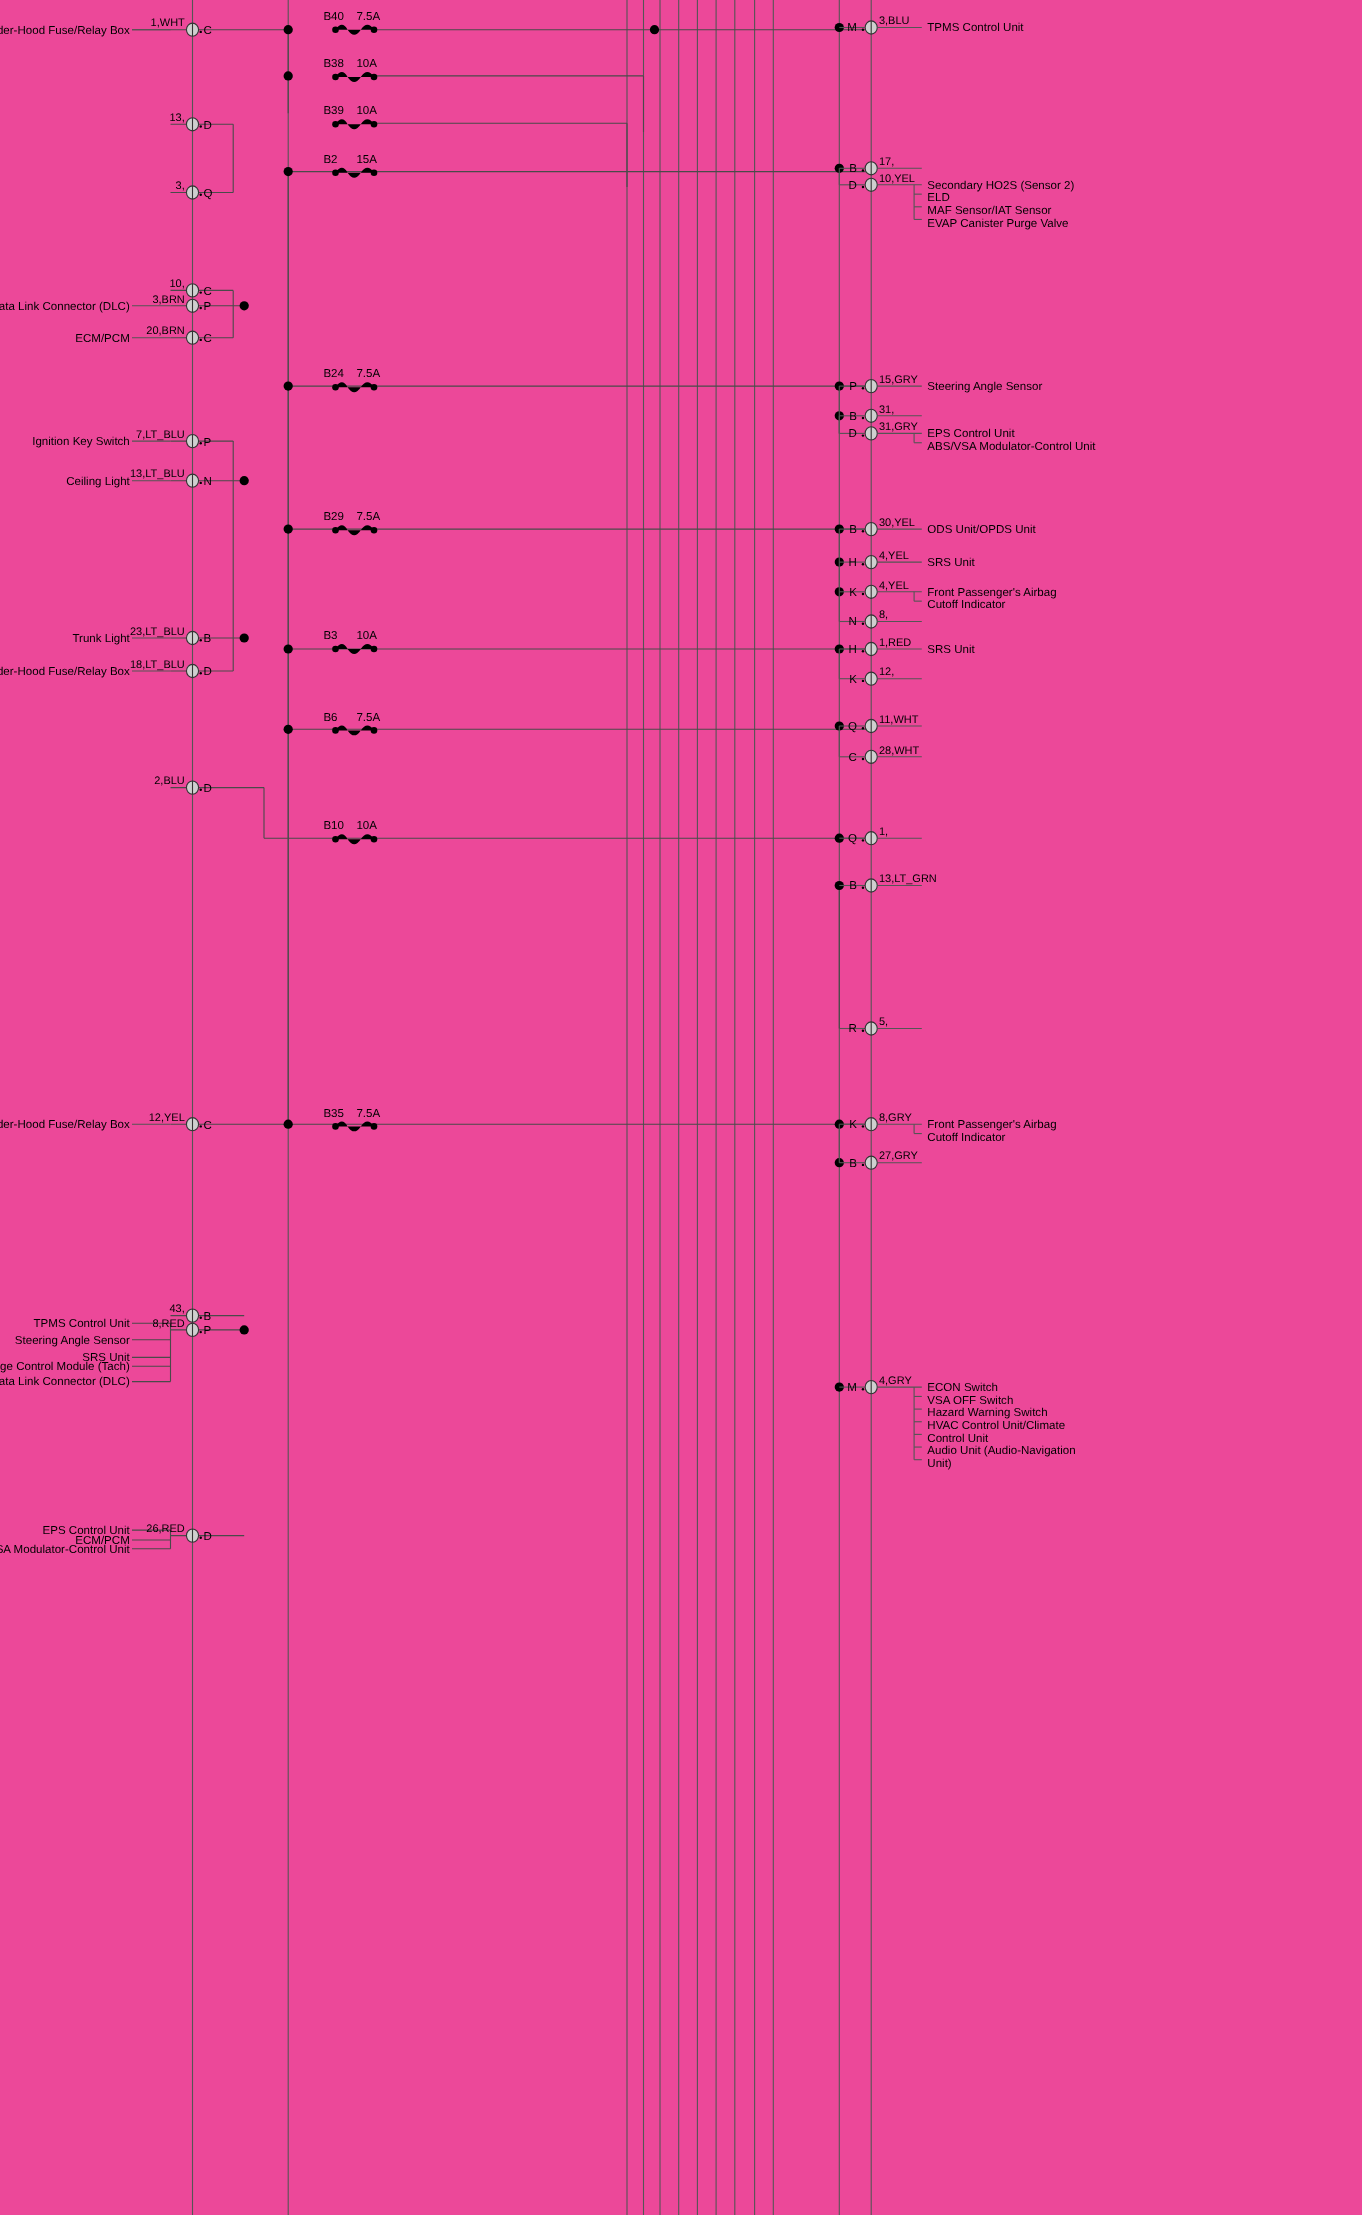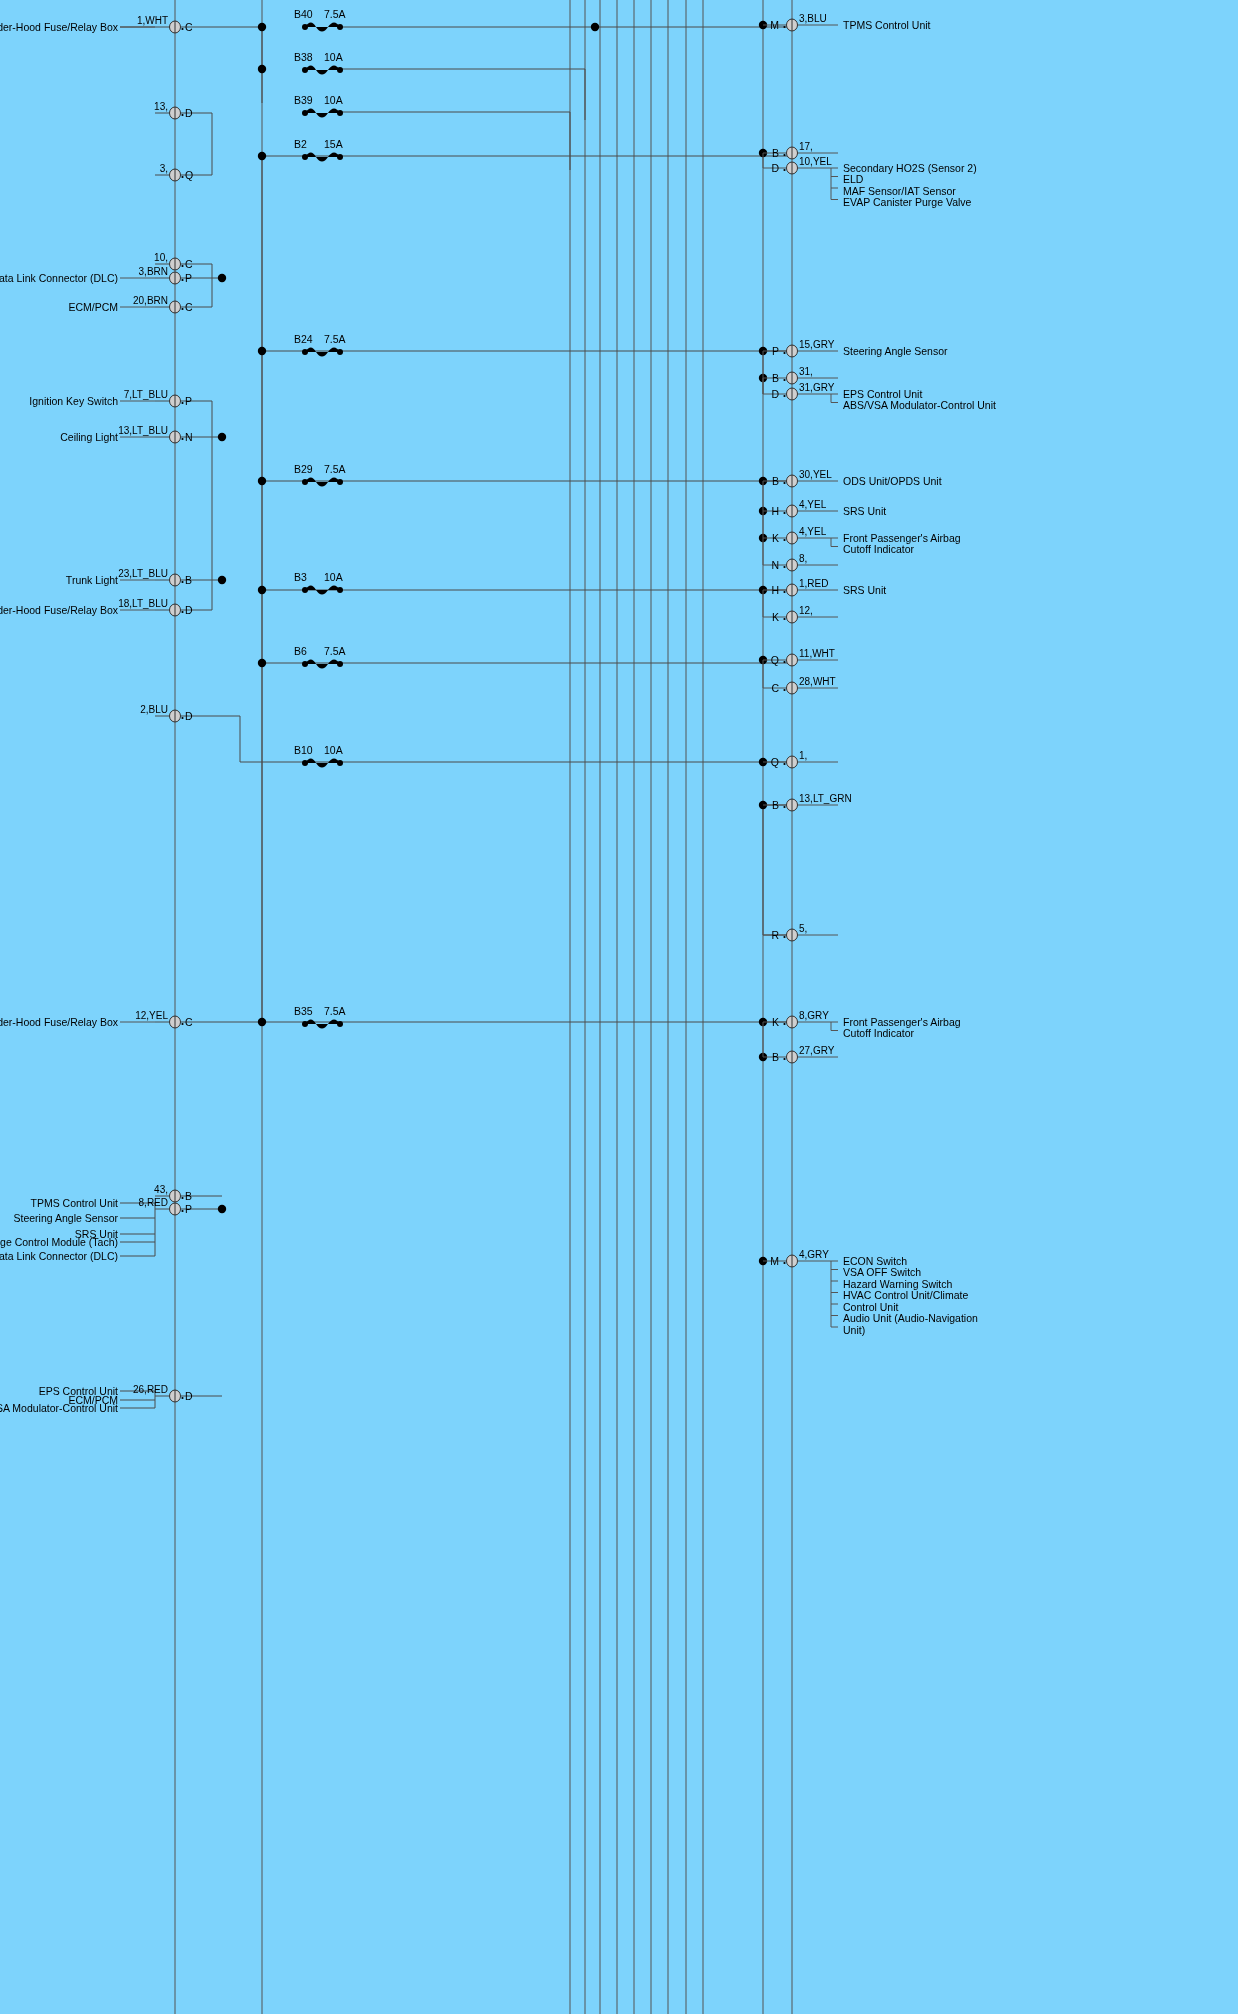--- a/index.html
+++ b/index.html
@@ -1,17 +1,17 @@
 <!DOCTYPE html>
 <html><head>
 <meta charset="utf-8">
 <style>
   html,body{margin:0;padding:0;background:#fff;}
   body{font-family:"Liberation Sans",sans-serif;}
-  #sheet{position:relative;width:1238px;height:2014px;background:#7dd3fc;overflow:hidden;}
+  #sheet{position:relative;width:1238px;height:2014px;background:#ec4899;overflow:hidden;}
   svg{display:block;}
   .wire{stroke:#4a4a4a;stroke-width:1;fill:none;}
   .bus{stroke:#555;stroke-width:1;fill:none;}
   .lead{stroke:#555;stroke-width:1;fill:none;}
   .node{fill:#000;}
   .conn{fill:#cfcfcf;stroke:#333;stroke-width:1;}
   .conn-bar{stroke:#333;stroke-width:1;}
   .fuse-dot{fill:#000;}
   text{font-family:"Liberation Sans",sans-serif;fill:#000;}
   .t-label{font-size:10.5px;}

